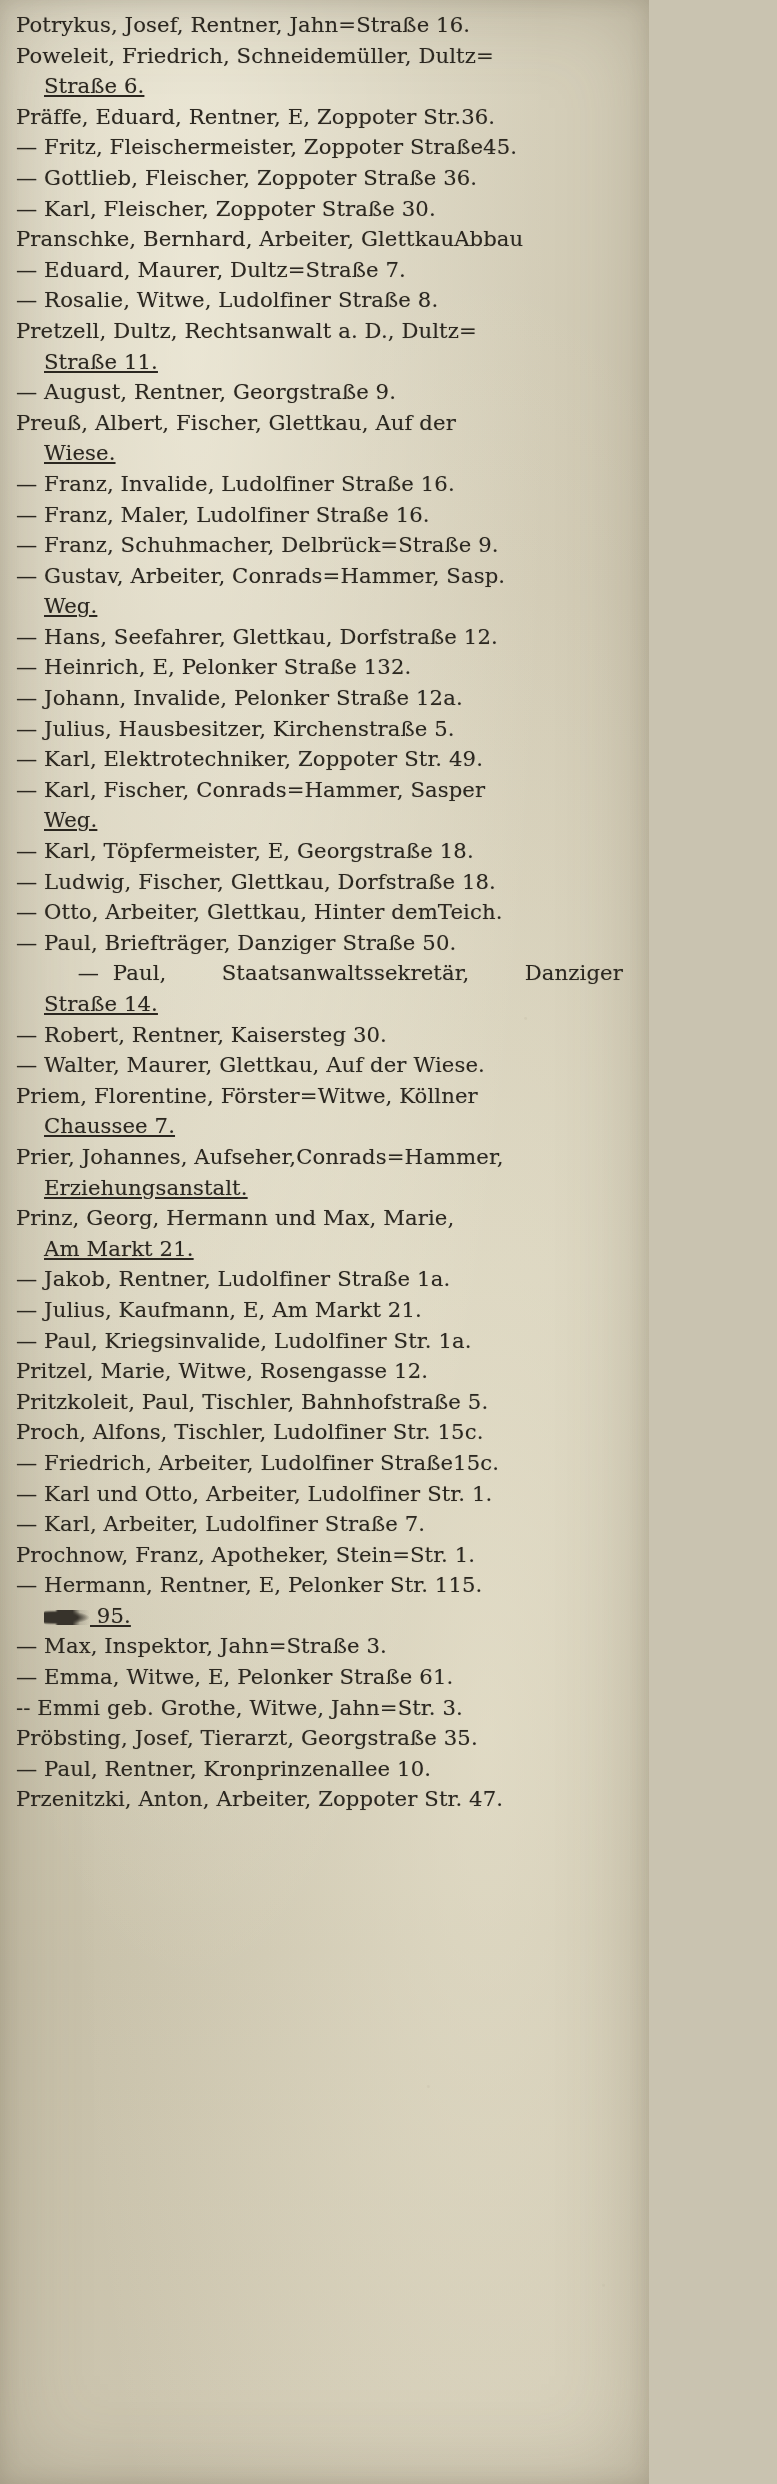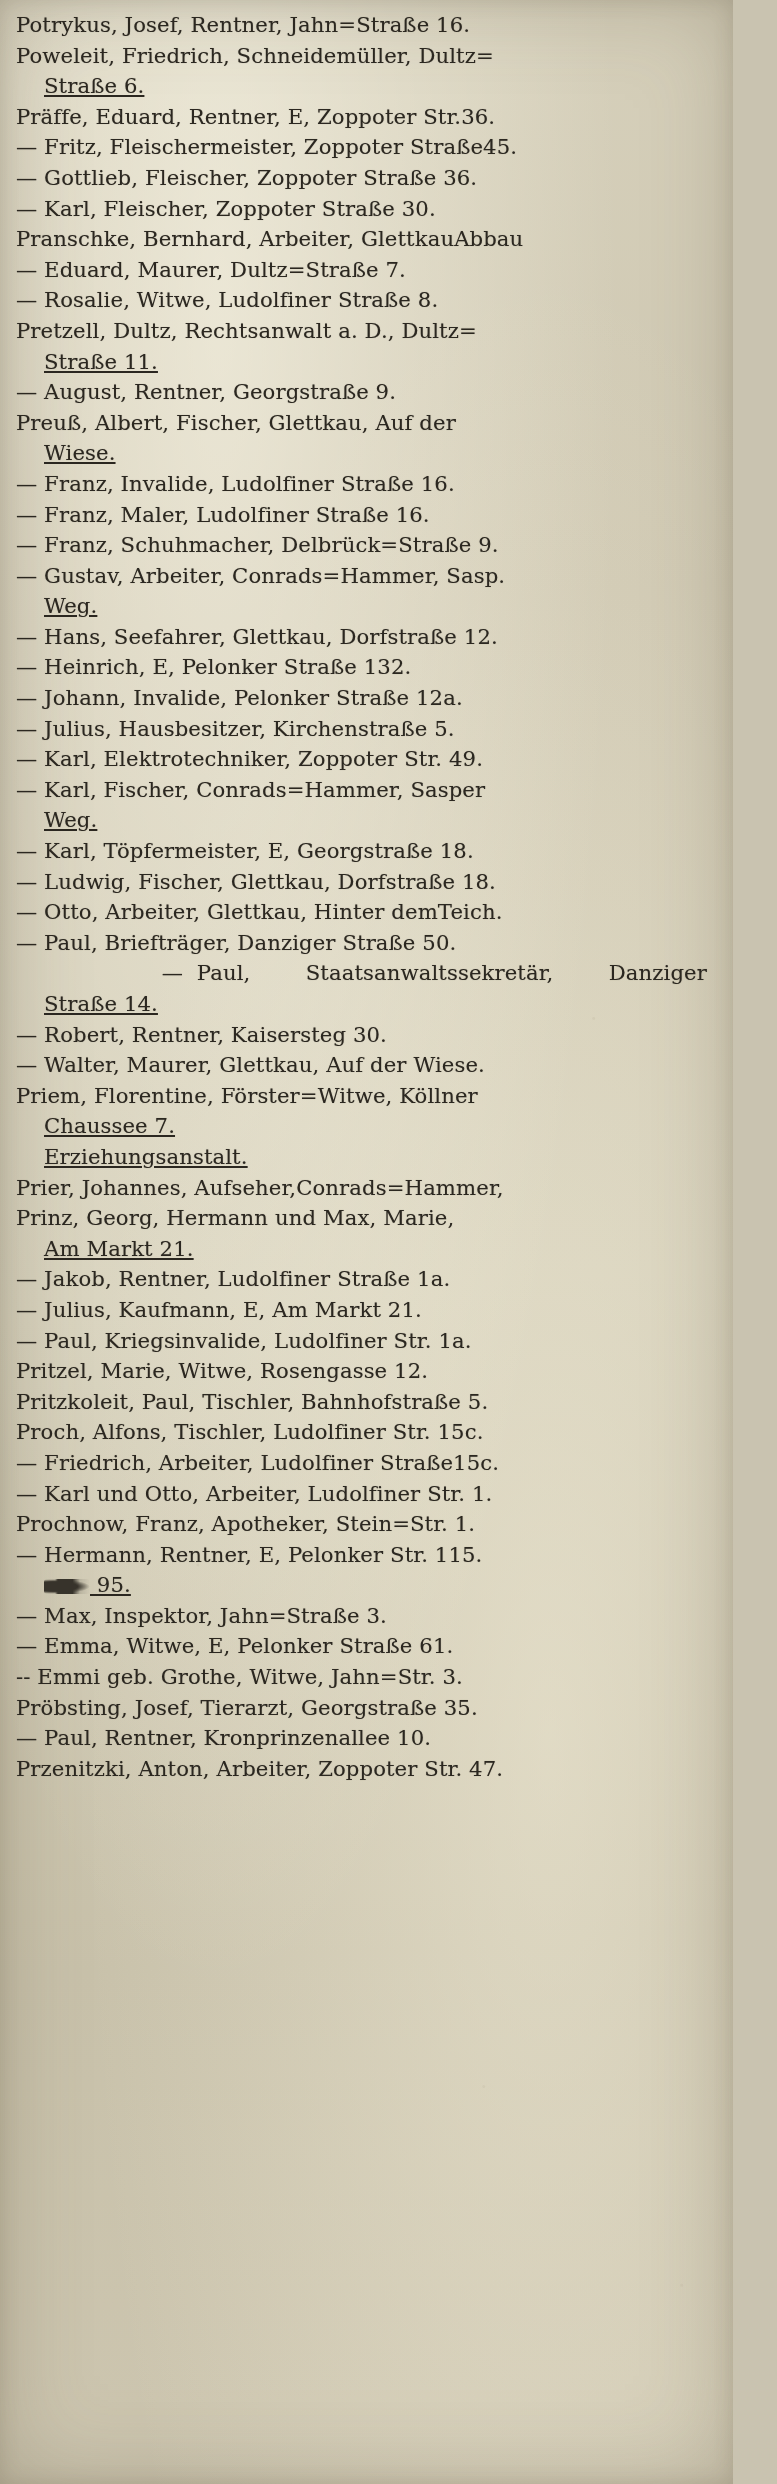--- a/index.html
+++ b/index.html
@@ -8,21 +8,21 @@
     background: #c9c3b0;
   }
   body {
     width: 777px;
     height: 2484px;
     overflow: hidden;
     font-family: "DejaVu Serif", serif;
   }
   #page {
     position: relative;
-    width: 733px;
+    width: 649px;
     height: 2484px;
     background:
       radial-gradient(ellipse at 30% 12%, rgba(255,252,238,0.55), rgba(255,250,232,0) 55%),
       radial-gradient(ellipse at 75% 70%, rgba(250,245,225,0.45), rgba(250,245,225,0) 60%),
       linear-gradient(176deg, #d6d0bb 0%, #cfc8b2 25%, #d2ccb6 52%, #c8c1aa 78%, #cdc6b0 100%);
     box-sizing: border-box;
     padding: 10px 26px 0 16px;
   }
   
   #grain {
@@ -117,32 +117,33 @@
       <div class="entry">— Karl, Töpfermeister, E, Georgstraße 18.</div>
       <div class="entry">— Ludwig, Fischer, Glettkau, Dorfstraße 18.</div>
       <div class="entry">— Otto, Arbeiter, Glettkau, Hinter demTeich.</div>
       <div class="entry">— Paul, Briefträger, Danziger Straße 50.</div>
       <div class="entry wide">— Paul,    Staatsanwaltssekretär,    Danziger</div>
       <div class="entry cont">Straße 14.</div>
       <div class="entry">— Robert, Rentner, Kaisersteg 30.</div>
       <div class="entry">— Walter, Maurer, Glettkau, Auf der Wiese.</div>
       <div class="entry">Priem, Florentine, Förster=Witwe, Köllner</div>
       <div class="entry cont">Chaussee 7.</div>
+      <div class="entry">Prier, Johannes, Aufseher,Conrads=Hammer,</div>
       <div class="entry cont">Erziehungsanstalt.</div>
-      <div class="entry">Prier, Johannes, Aufseher,Conrads=Hammer,</div>
       <div class="entry">Prinz, Georg, Hermann und Max, Marie,</div>
       <div class="entry cont">Am Markt 21.</div>
       <div class="entry">— Jakob, Rentner, Ludolfiner Straße 1a.</div>
       <div class="entry">— Julius, Kaufmann, E, Am Markt 21.</div>
       <div class="entry">— Paul, Kriegsinvalide, Ludolfiner Str. 1a.</div>
       <div class="entry">Pritzel, Marie, Witwe, Rosengasse 12.</div>
       <div class="entry">Pritzkoleit, Paul, Tischler, Bahnhofstraße 5.</div>
       <div class="entry">Proch, Alfons, Tischler, Ludolfiner Str. 15c.</div>
       <div class="entry">— Friedrich, Arbeiter, Ludolfiner Straße15c.</div>
       <div class="entry">— Karl und Otto, Arbeiter, Ludolfiner Str. 1.</div>
+      <div class="entry">— Karl, Arbeiter, Ludolfiner Straße 7.</div>
       <div class="entry">Prochnow, Franz, Apotheker, Stein=Str. 1.</div>
       <div class="entry">— Hermann, Rentner, E, Pelonker Str. 115.</div>
       <div class="entry cont"><span class="smudge"></span> 95.</div>
       <div class="entry">— Max, Inspektor, Jahn=Straße 3.</div>
       <div class="entry">— Emma, Witwe, E, Pelonker Straße 61.</div>
       <div class="entry">-- Emmi geb. Grothe, Witwe, Jahn=Str. 3.</div>
       <div class="entry">Pröbsting, Josef, Tierarzt, Georgstraße 35.</div>
       <div class="entry">— Paul, Rentner, Kronprinzenallee 10.</div>
       <div class="entry">Przenitzki, Anton, Arbeiter, Zoppoter Str. 47.</div>
     </div>

